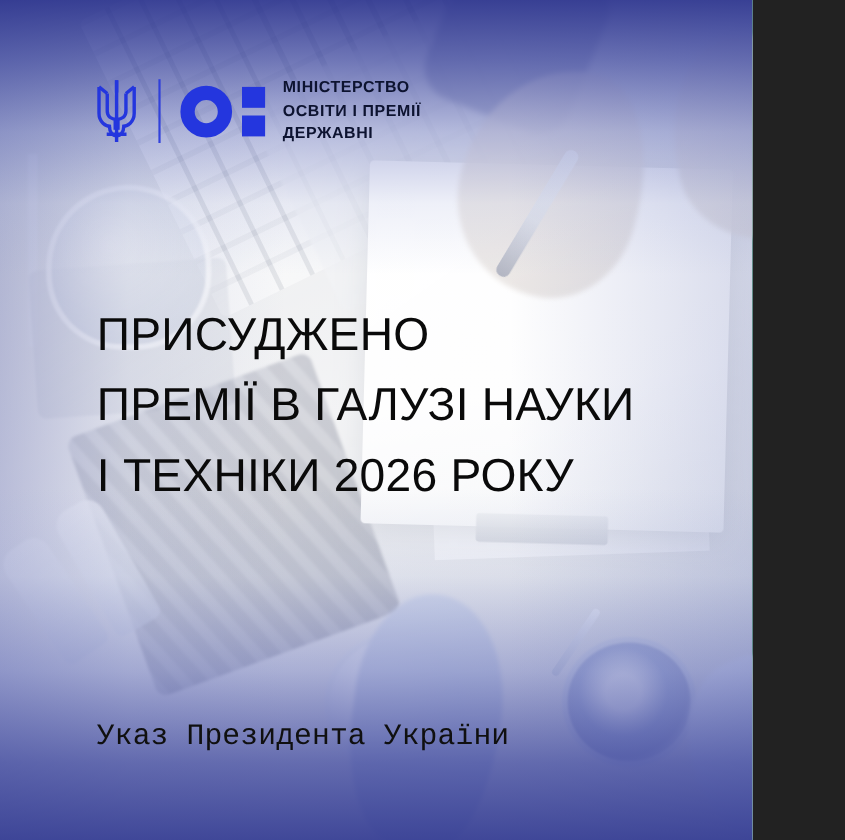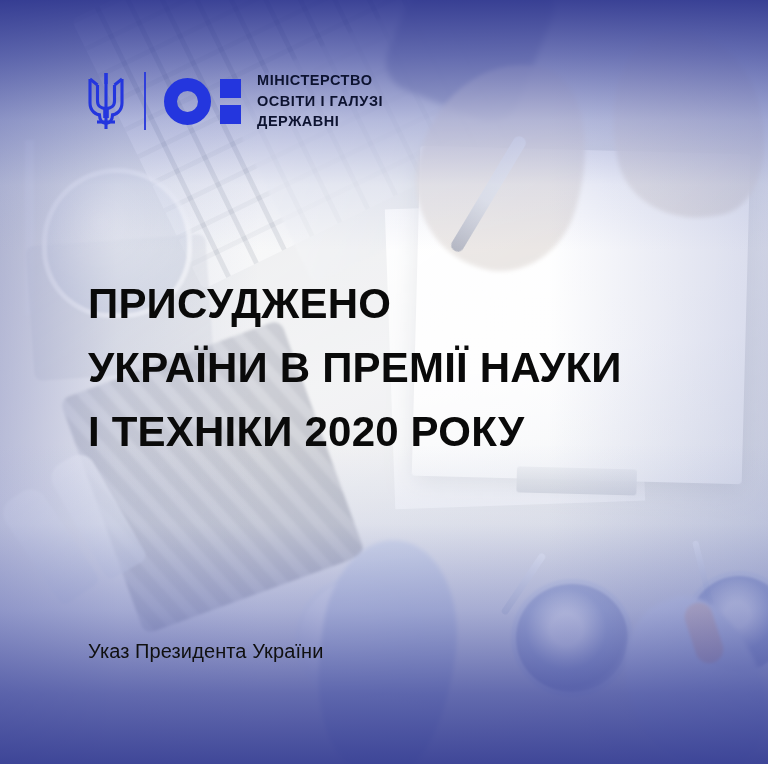--- a/index.html
+++ b/index.html
@@ -5,21 +5,21 @@
 <style>
   html, body {
     margin: 0;
     padding: 0;
     background: #222;
   }
   * { box-sizing: border-box; }
 
   .card {
     position: relative;
-    width: 768px;
+    width: 684px;
     height: 764px;
     overflow: hidden;
     font-family: "Liberation Sans", "DejaVu Sans", sans-serif;
     background: #5eead4;
     user-select: none;
   }
 
   
   .bg-photo {
     position: absolute;
@@ -354,38 +354,39 @@
     letter-spacing: .55px;
     white-space: nowrap;
   }
 
   
   .headline {
     position: absolute;
     left: 88px;
     top: 272px;
     color: #0a0a0a;
-    font-weight: bold;
+    font-weight: normal;
     font-size: 42px;
     line-height: 1.52;
     letter-spacing: .2px;
     white-space: nowrap;
   }
   .headline .hl-line { display: block; }
 
   
   .subtitle {
     position: absolute;
     left: 88px;
-    top: 640px;
+    top: 655px;
     color: #101010;
     font-weight: normal;
-    font-size: 20px;
+    font-size: 27px;
     letter-spacing: .1px;
     white-space: nowrap;
+    font-family: Liberation Mono, monospace;
   }
 </style>
 </head>
 <body>
 
 <div class="card">
 
   <div class="bg-photo">
     <div class="kbd-laptop"></div>
     <div class="laptop-body"></div>
@@ -441,27 +442,27 @@
       <div class="mon-mark">
         <div class="mon-ring"></div>
         <div class="mon-colon">
           <div class="mon-sq"></div>
           <div class="mon-sq"></div>
         </div>
       </div>
 
       <div class="mon-words">
         <div>МІНІСТЕРСТВО</div>
-        <div>ОСВІТИ І ГАЛУЗІ</div>
+        <div>ОСВІТИ І ПРЕМІЇ</div>
         <div>ДЕРЖАВНІ</div>
       </div>
     </div>
 
     <div class="headline">
       <span class="hl-line">ПРИСУДЖЕНО</span>
-      <span class="hl-line">УКРАЇНИ В ПРЕМІЇ НАУКИ</span>
-      <span class="hl-line">І ТЕХНІКИ 2020 РОКУ</span>
+      <span class="hl-line">ПРЕМІЇ В ГАЛУЗІ НАУКИ</span>
+      <span class="hl-line">І ТЕХНІКИ 2026 РОКУ</span>
     </div>
 
     <div class="subtitle">Указ Президента України</div>
 
   </div>
 </div>
 
 </body></html>

